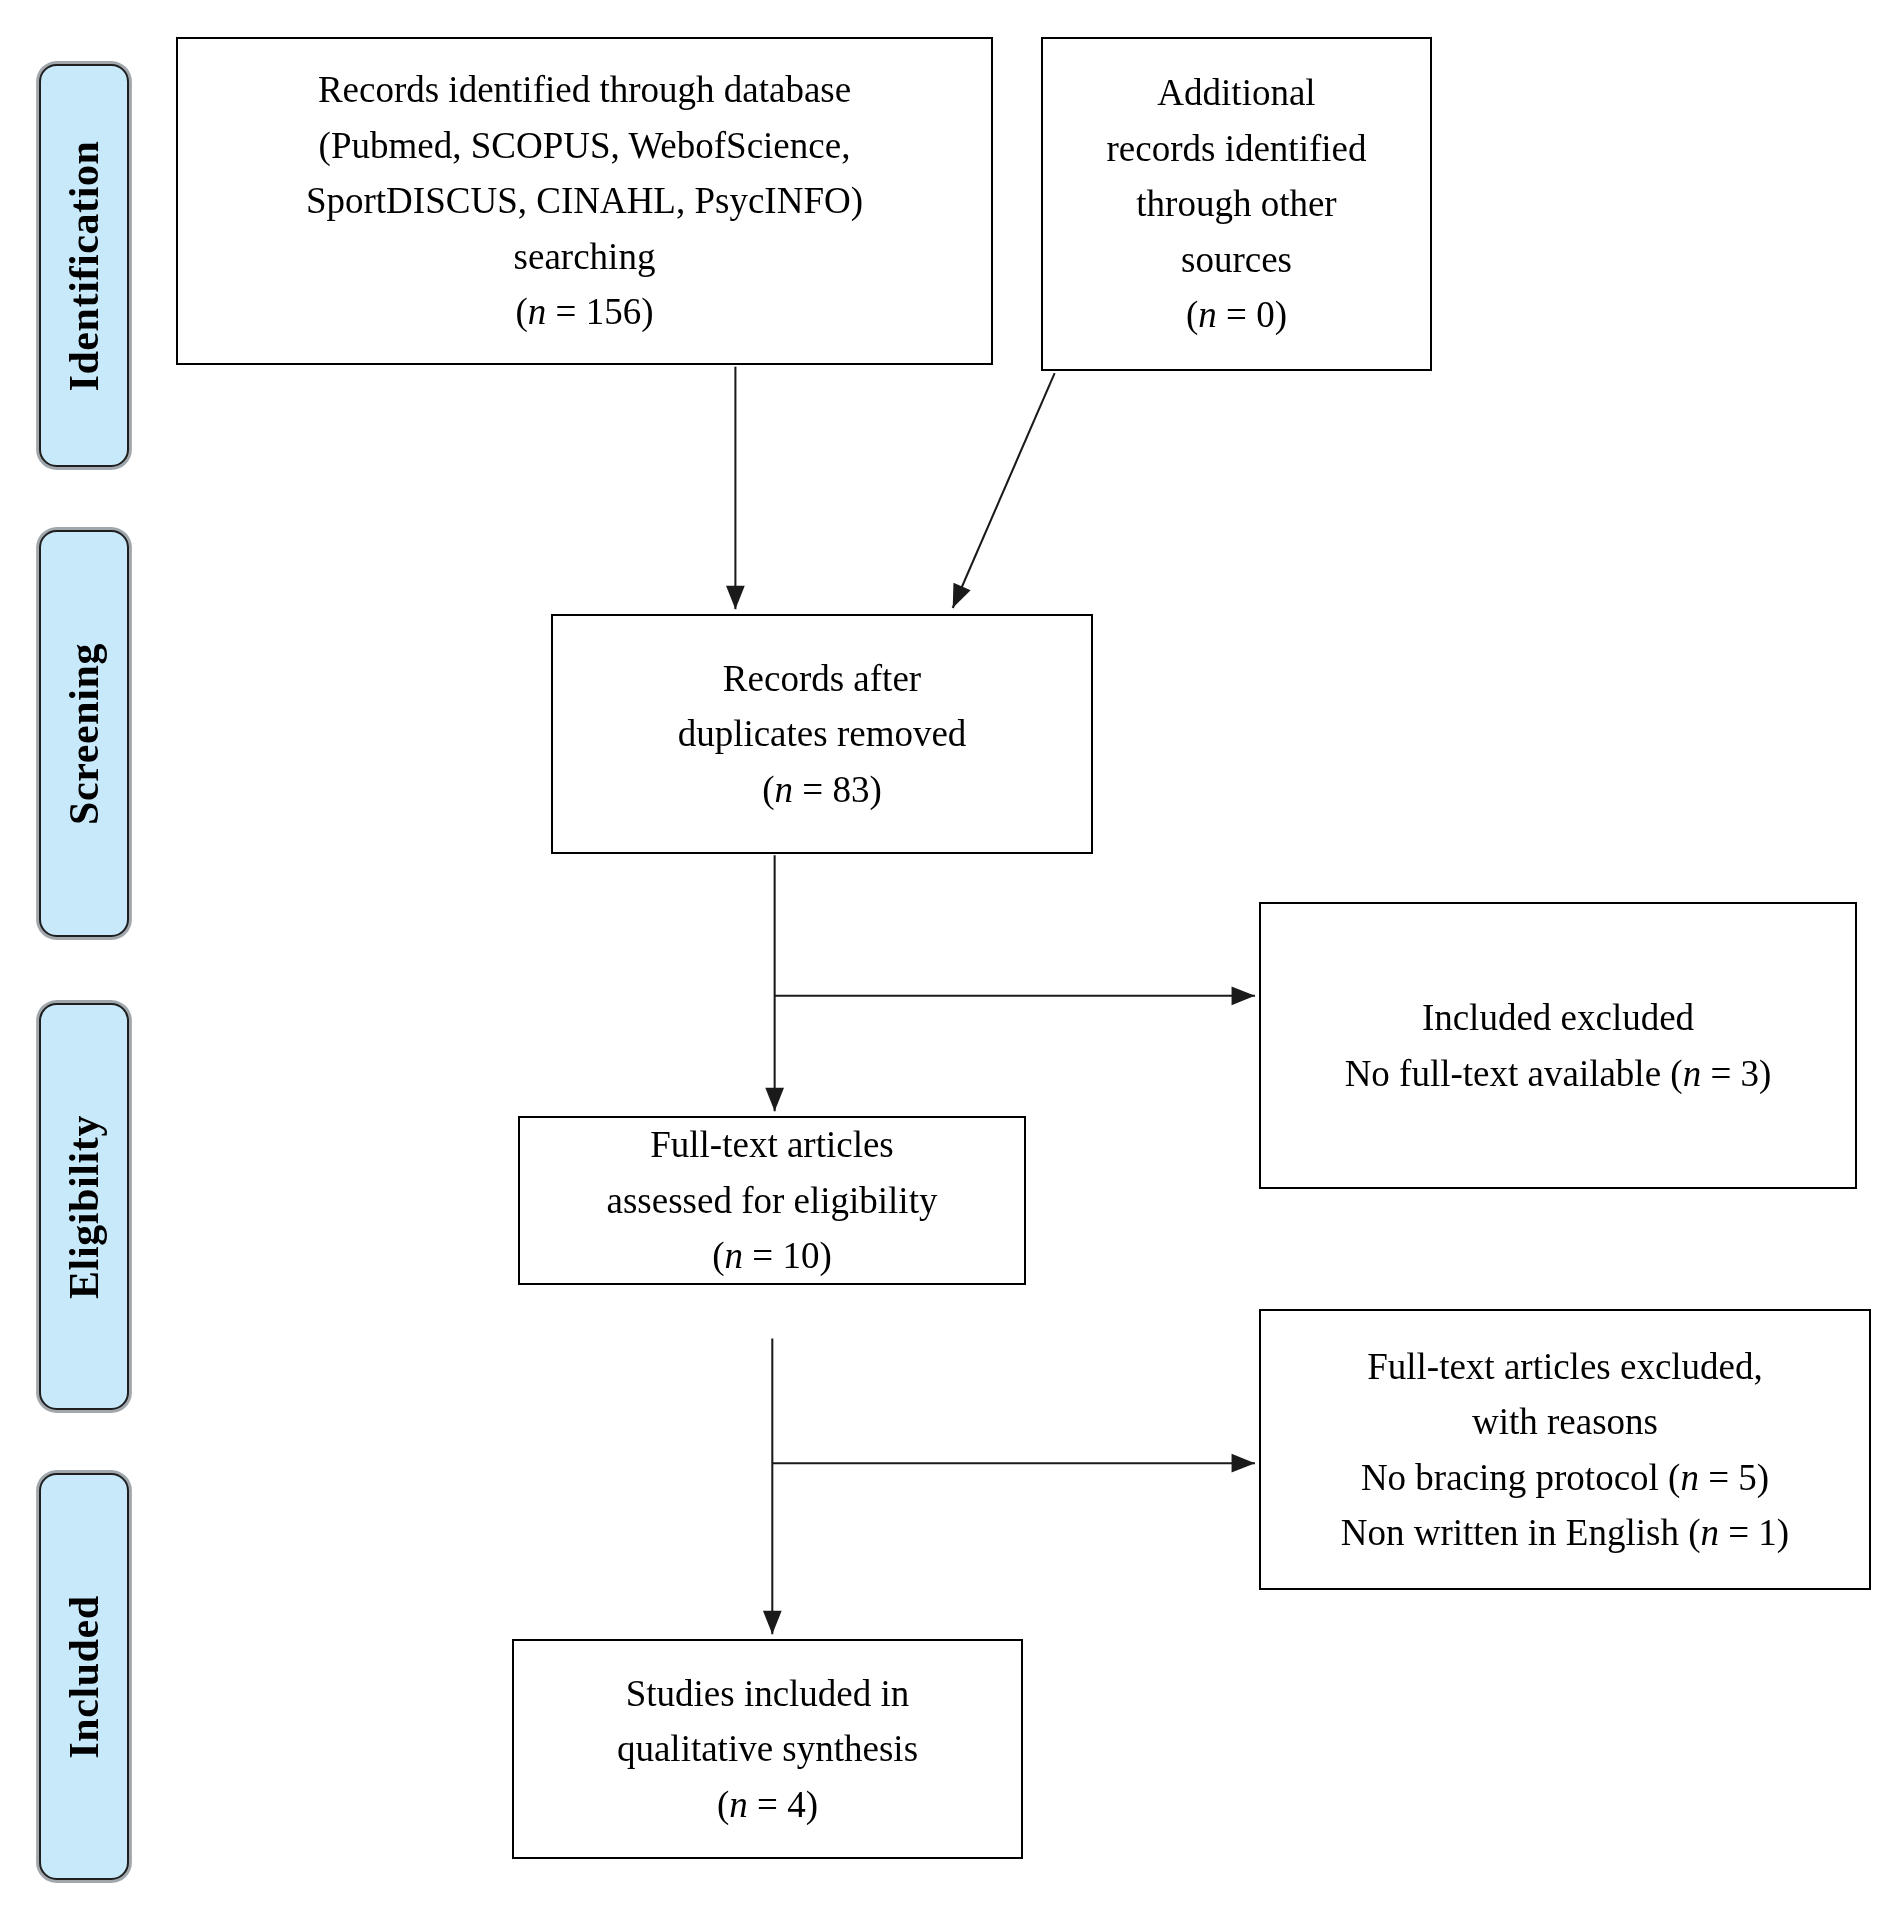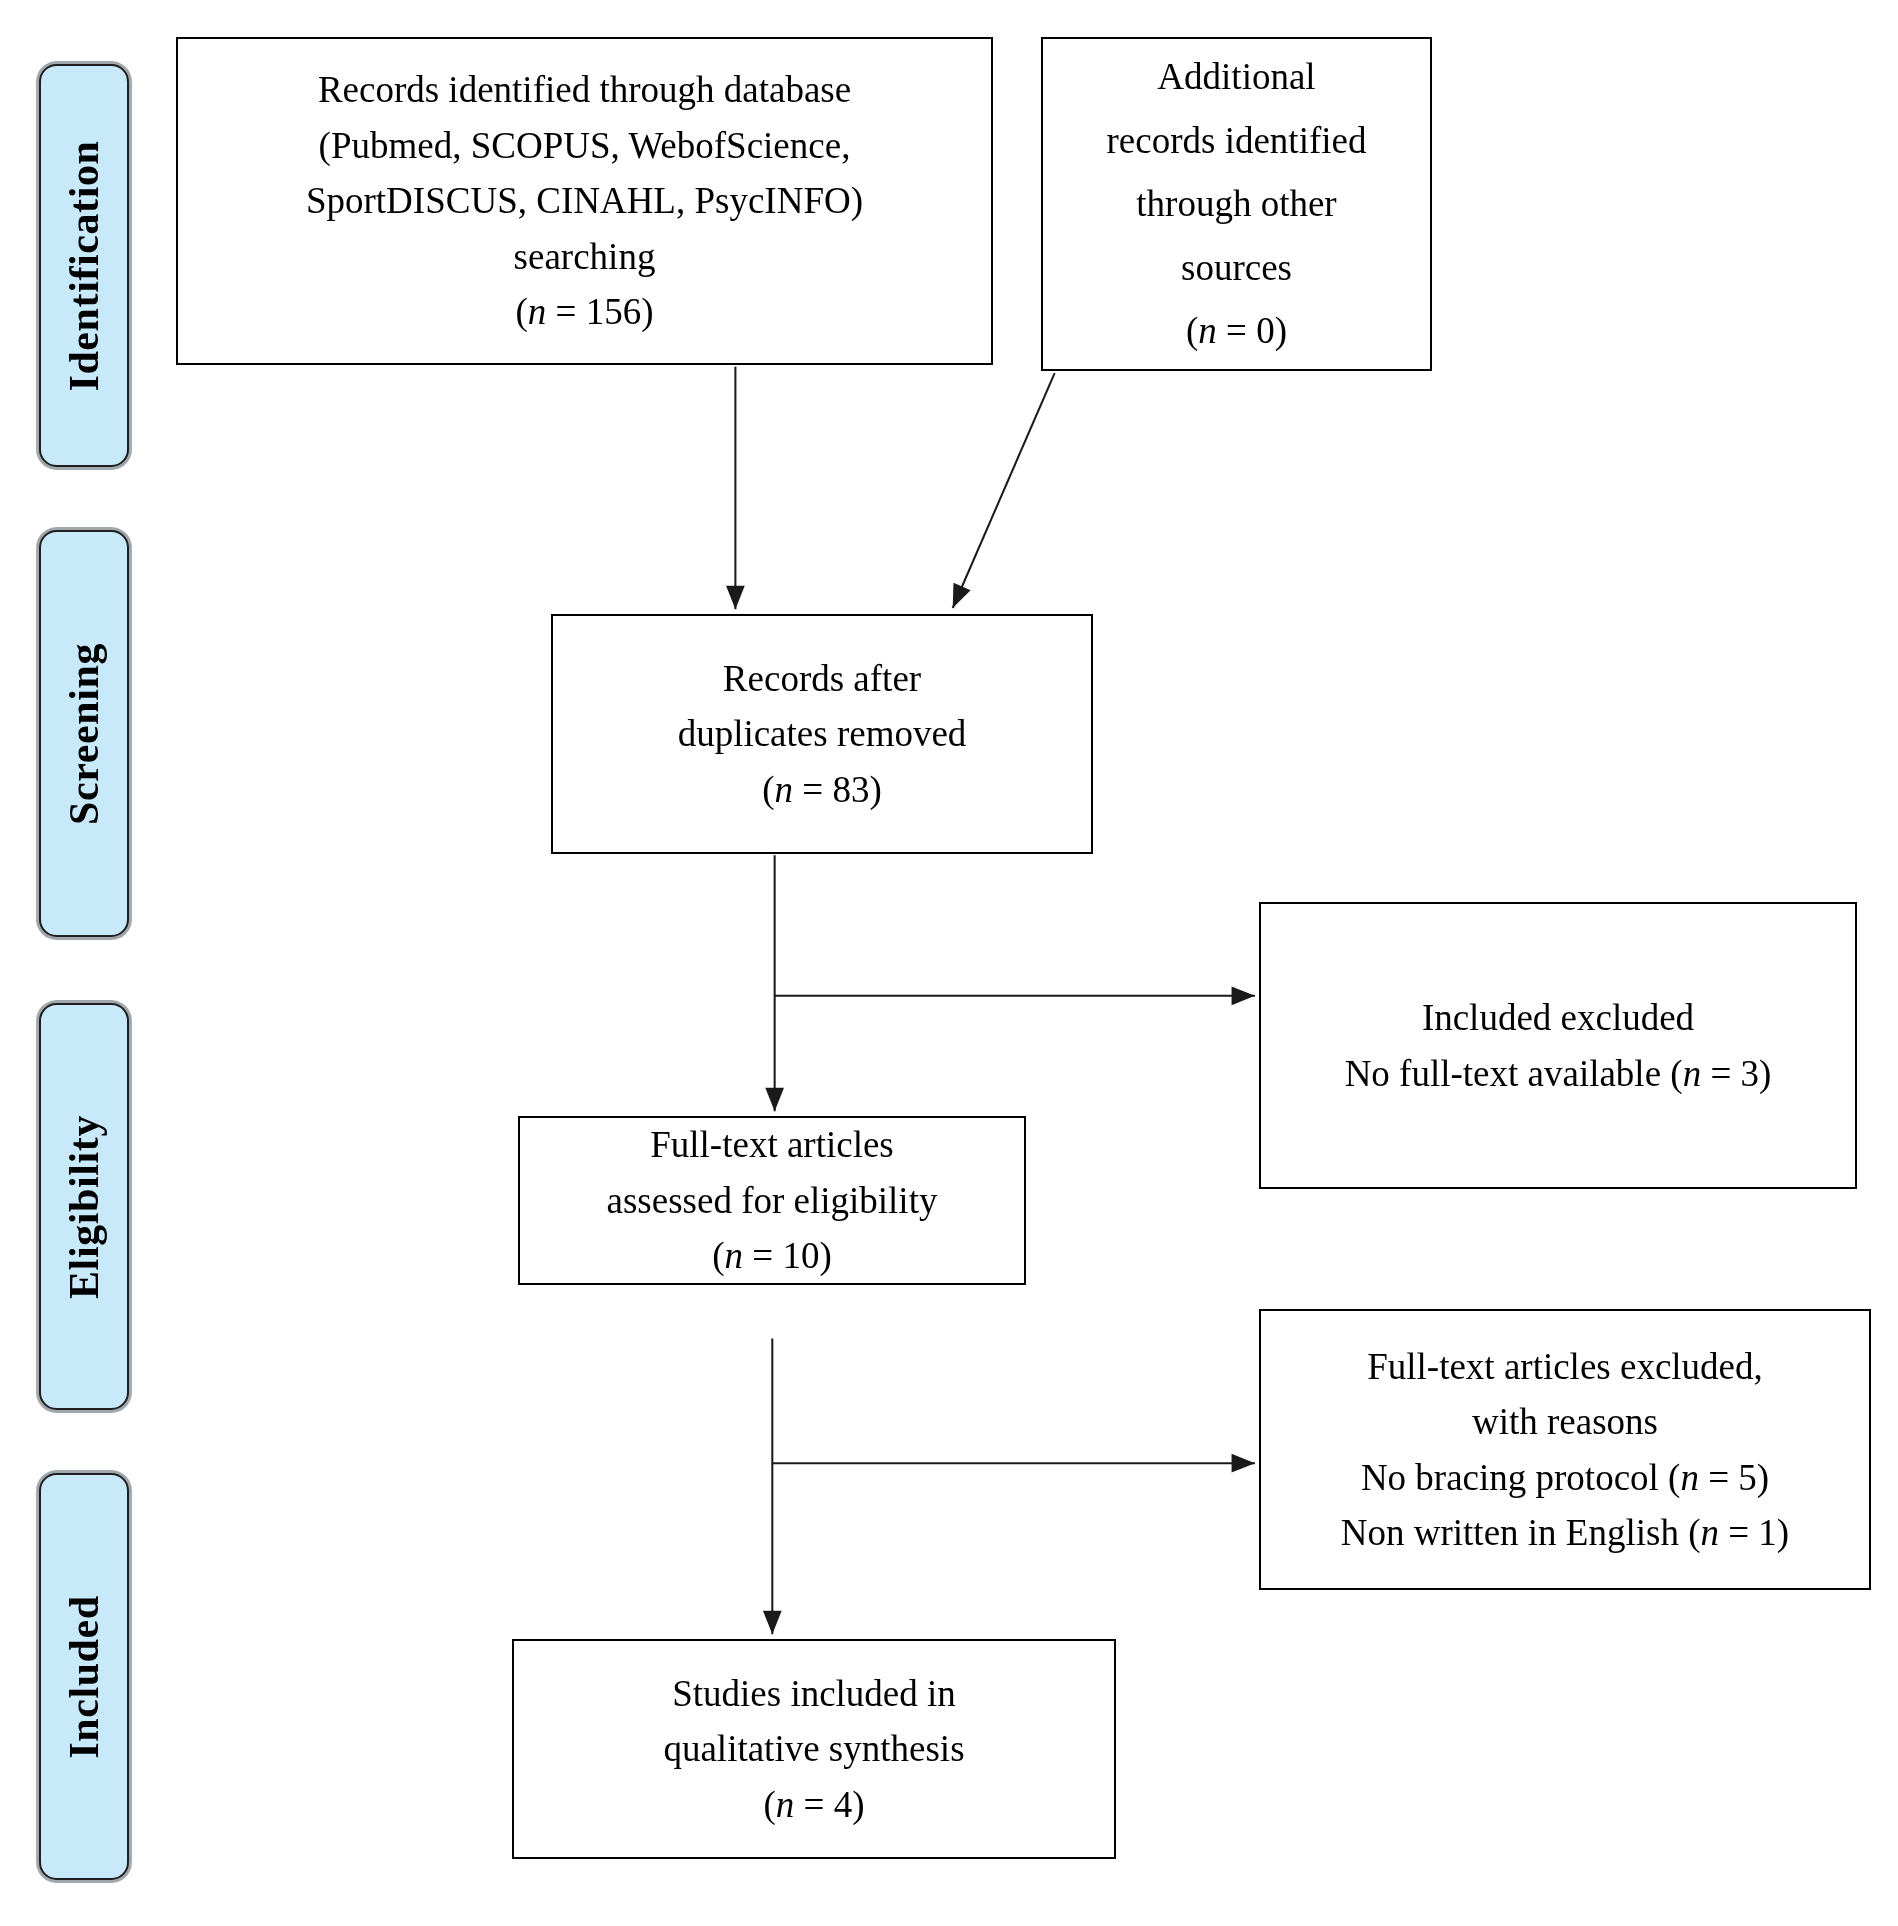--- a/index.html
+++ b/index.html
@@ -100,21 +100,21 @@
   </svg>
 
   <div class="flow-box" style="left:176px; top:37px; width:817px; height:328px;">
     <span class="mathify">Records identified through database</span>
     <span class="mathify">(Pubmed, SCOPUS, WebofScience,</span>
     <span class="mathify">SportDISCUS, CINAHL, PsycINFO)</span>
     <span class="mathify">searching</span>
     <span class="mathify">(<i>n</i> = 156)</span>
   </div>
 
-  <div class="flow-box" style="left:1041px; top:37px; width:391px; height:334px;gap:8px;">
+  <div class="flow-box" style="left:1041px; top:37px; width:391px; height:334px;">
     <span class="mathify">Additional</span>
     <span class="mathify">records identified</span>
     <span class="mathify">through other</span>
     <span class="mathify">sources</span>
     <span class="mathify">(<i>n</i> = 0)</span>
   </div>
 
   <div class="flow-box" style="left:551px; top:614px; width:542px; height:240px;">
     <span class="mathify">Records after</span>
     <span class="mathify">duplicates removed</span>
@@ -132,20 +132,20 @@
     <span class="mathify">(<i>n</i> = 10)</span>
   </div>
 
   <div class="flow-box" style="left:1259px; top:1309px; width:612px; height:281px;">
     <span class="mathify">Full-text articles excluded,</span>
     <span class="mathify">with reasons</span>
     <span class="mathify">No bracing protocol (<i>n</i> = 5)</span>
     <span class="mathify">Non written in English (<i>n</i> = 1)</span>
   </div>
 
-  <div class="flow-box" style="left:512px; top:1639px; width:604px; height:220px;">
+  <div class="flow-box" style="left:512px; top:1639px; width:511px; height:220px;">
     <span class="mathify">Studies included in</span>
     <span class="mathify">qualitative synthesis</span>
     <span class="mathify">(<i>n</i> = 4)</span>
   </div>
 
 </div>
 
 
 </body></html>

